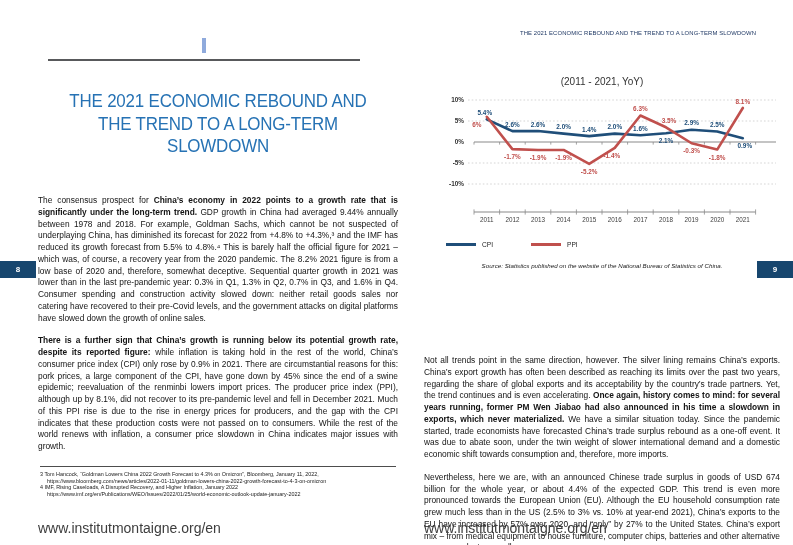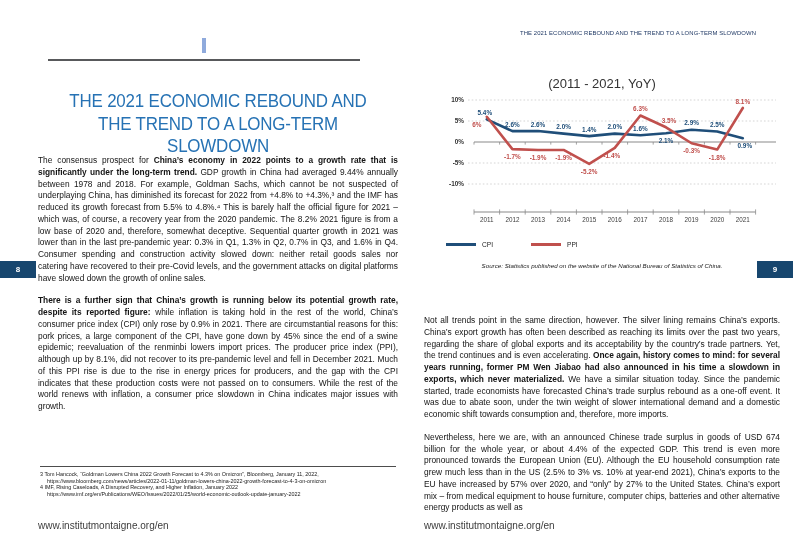--- a/index.html
+++ b/index.html
@@ -12,41 +12,41 @@
   .page-right { position:absolute; left:424px; top:0; width:356px; height:545px; }
 
   .chapter-marker { position:absolute; left:164px; top:38px; width:4px; height:15px;
                     background:#8faadc; }
   .chapter-rule { position:absolute; left:10px; top:59px; width:312px; height:2px;
                   background:#58595b; }
   .doc-title { position:absolute; top:90px; left:0; width:100%; text-align:center;
                color:#2672b4; font-size:18px; line-height:22.5px; letter-spacing:-0.2px;
                transform:scaleX(0.94); transform-origin:center; font-weight:400; }
   .body-text { position:absolute; left:0; width:360px; font-size:8.35px; line-height:11.75px;
-               color:#141414; text-align:justify; }
+               color:#141414; text-align:justify;margin-top:40px; }
   .body-text p + p { margin-top:11px; }
   .fn-rule { position:absolute; left:2px; top:466px; width:356px; height:1px; background:#4d4d4d; }
   .footnotes { position:absolute; left:2px; top:471px; width:356px; font-size:5.4px;
                line-height:6.7px; color:#1a1a1a; }
   .footnotes div { padding-left:7px; text-indent:-7px; }
-  .page-footer { position:absolute; top:520px; left:0; font-size:10px; color:#3d3d3d; }
+  .page-footer { position:absolute; top:520px; left:0; font-size:14px; color:#3d3d3d; }
 
   
   .page-badge { position:absolute; width:36px; height:17px; background:#17466e; color:#fff;
                 font-size:8px; font-weight:bold; text-align:center; line-height:17px; top:261px; }
   .badge-left  { left:0; }
   .badge-right { left:757px; }
 
   
   .running-header { position:absolute; top:30px; left:0; width:100%; text-align:right;
                     padding-right:24px; font-size:5.9px; letter-spacing:0.1px; color:#1f3864; }
   .chart-title { position:absolute; top:63px; left:0; width:100%; text-align:center;
                  font-size:8.8px; font-weight:bold; color:#17375d; }
   .chart-subtitle { position:absolute; top:76px; left:0; width:100%; text-align:center;
-                    font-size:13px; color:#333; }
+                    font-size:10px; color:#333; }
   .chart-svg { position:absolute; top:90px; left:0; }
   .chart-legend { position:absolute; top:241px; left:22px; display:flex; align-items:center; }
   .legend-item { display:flex; align-items:center; }
   .legend-item + .legend-item { margin-left:38px; }
   .legend-swatch { width:30px; height:3px; margin-right:6px; }
   .legend-label { font-size:6.6px; color:#1a1a1a; }
   .chart-source { position:absolute; top:262px; left:0; width:100%; text-align:center;
                   font-style:italic; font-size:6.2px; color:#1a1a1a; }
   .rp-body { top:315px; width:356px; }
   .lp-body { top:155px; }

